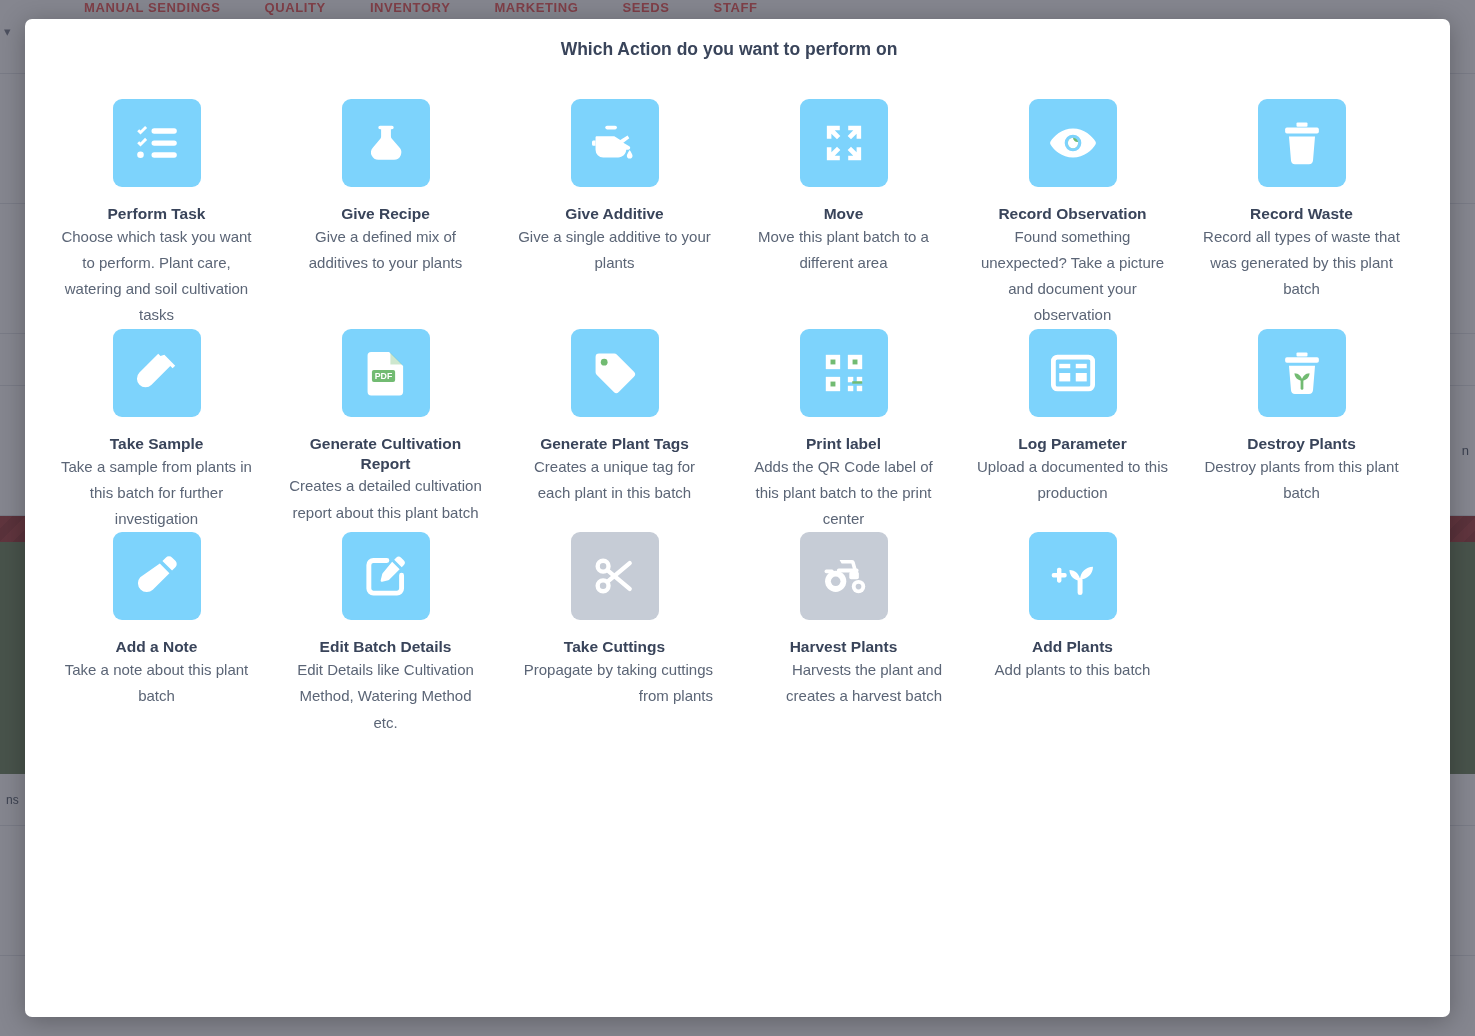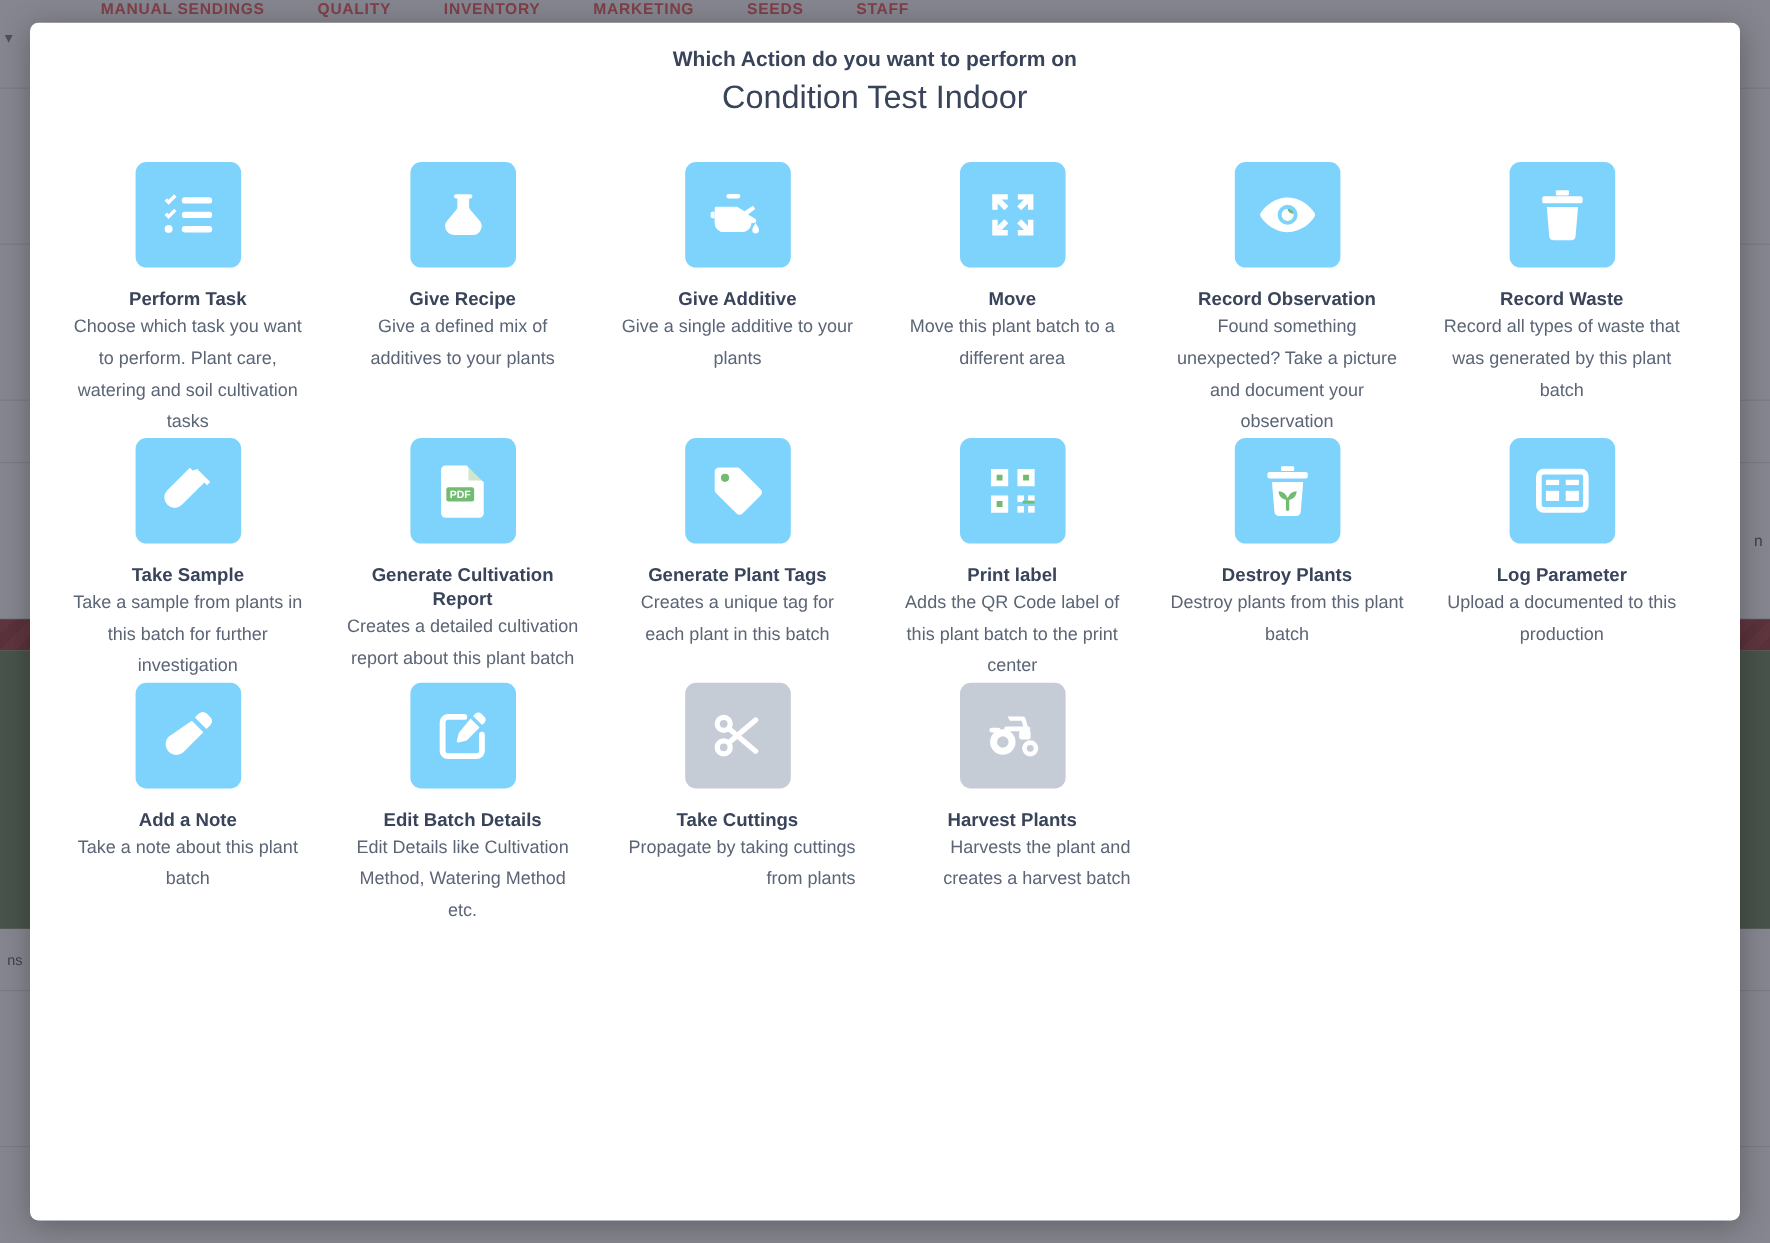--- a/index.html
+++ b/index.html
@@ -152,21 +152,20 @@
     <div class="bg-row tall"></div>
     <div class="bg-row tall"></div>
   </div>
 </div>
 
 <div id="overlay"></div>
 
 <div id="modal">
   <div id="modal-header">
     <div id="modal-subtitle">Which Action do you want to perform on</div>
-    <div id="modal-title">Condition Test Indoor</div>
   </div>
 
   <div id="action-grid">
       <div class="action-card row-1">
         <div class="tile">
           <svg width="44" height="44" viewBox="0 0 24 24" fill="#fff">
       <path d="M1.2 5.6 3 7.4 6.6 3.8 5.5 2.7 3 5.2 2.3 4.5z"></path>
       <path d="M1.2 12.1 3 13.9l3.6-3.6-1.1-1.1L3 11.7l-.7-.7z"></path>
       <circle cx="3" cy="18.4" r="1.8"></circle>
       <rect x="9" y="4" width="13.8" height="2.9" rx="1.45"></rect>
@@ -278,44 +277,44 @@
       <rect x="14.2" y="19.3" width="3.1" height="3.1"></rect>
       <rect x="19.3" y="19.3" width="3.1" height="3.1"></rect>
       <rect x="16.7" y="16.7" width="5.7" height="1.4" fill="#72bb72"></rect>
     </svg>
         </div>
         <div class="action-label">Print label</div>
         <div class="action-desc">Adds the QR Code label of this plant batch to the print center</div>
       </div>
       <div class="action-card row-2">
         <div class="tile">
+          <svg width="44" height="38" viewBox="0 0 24 20" fill="none">
+      <rect x="1.3" y="1.3" width="21.4" height="17.4" rx="2.2" stroke="#fff" stroke-width="2.6"></rect>
+      <rect x="4.5" y="5.0" width="6.0" height="2.4" fill="#fff"></rect>
+      <rect x="13.5" y="5.0" width="6.0" height="2.4" fill="#fff"></rect>
+      <rect x="4.5" y="10.0" width="6.0" height="4.6" fill="#fff"></rect>
+      <rect x="13.5" y="10.0" width="6.0" height="4.6" fill="#fff"></rect>
+    </svg>
+        </div>
+        <div class="action-label">Log Parameter</div>
+        <div class="action-desc">Upload a documented to this production</div>
+      </div>
+      <div class="action-card row-2">
+        <div class="tile">
           <svg width="38" height="44" viewBox="0 0 20 24" fill="#fff">
       <rect x="7" y="0.8" width="6" height="2.2" rx="0.6"></rect>
       <rect x="0.8" y="3.4" width="18.4" height="3.0" rx="1"></rect>
       <path d="M2.9 8.0h14.2l-1.1 13.4a2.2 2.2 0 0 1-2.2 2.0H6.2a2.2 2.2 0 0 1-2.2-2.0z"></path>
       <path d="M10 20.4v-4.6" stroke="#72bb72" stroke-width="1.5" stroke-linecap="round"></path>
       <path d="M10 16.2C10 14 8.1 12.2 5.9 12.2c0 2.2 1.8 4.0 4.1 4.0z" fill="#72bb72"></path>
       <path d="M10 16.2c0-2.2 1.9-4.0 4.1-4.0 0 2.2-1.8 4.0-4.1 4.0z" fill="#72bb72"></path>
     </svg>
         </div>
         <div class="action-label">Destroy Plants</div>
         <div class="action-desc">Destroy plants from this plant batch</div>
-      </div>
-      <div class="action-card row-2">
-        <div class="tile">
-          <svg width="44" height="38" viewBox="0 0 24 20" fill="none">
-      <rect x="1.3" y="1.3" width="21.4" height="17.4" rx="2.2" stroke="#fff" stroke-width="2.6"></rect>
-      <rect x="4.5" y="5.0" width="6.0" height="2.4" fill="#fff"></rect>
-      <rect x="13.5" y="5.0" width="6.0" height="2.4" fill="#fff"></rect>
-      <rect x="4.5" y="10.0" width="6.0" height="4.6" fill="#fff"></rect>
-      <rect x="13.5" y="10.0" width="6.0" height="4.6" fill="#fff"></rect>
-    </svg>
-        </div>
-        <div class="action-label">Log Parameter</div>
-        <div class="action-desc">Upload a documented to this production</div>
       </div>
       <div class="action-card row-3">
         <div class="tile">
           <svg width="42" height="44" viewBox="0 0 24 24" fill="#fff">
       <path d="M17.0 1.5a2.6 2.6 0 0 1 3.7 0l1.8 1.8a2.6 2.6 0 0 1 0 3.7l-1.9 1.9-5.5-5.5z"></path>
       <path d="M13.6 4.9l5.5 5.5-9.5 9.5a5.1 5.1 0 0 1-7.2-7.2z"></path>
     </svg>
         </div>
         <div class="action-label">Add a Note</div>
         <div class="action-desc">Take a note about this plant batch</div>
@@ -352,14 +351,27 @@
       <circle cx="8.3" cy="14.0" r="6.0"></circle>
       <circle cx="8.3" cy="14.0" r="2.7" fill="#c6ccd6"></circle>
       <circle cx="21.2" cy="17.0" r="3.8"></circle>
       <circle cx="21.2" cy="17.0" r="1.6" fill="#c6ccd6"></circle>
       <rect x="2.0" y="7.3" width="5.2" height="2.2" rx="1.0"></rect>
     </svg>
         </div>
         <div class="action-label">Harvest Plants</div>
         <div class="action-desc">Harvests the plant and creates a harvest batch</div>
       </div>
+      <div class="action-card row-3">
+        <div class="tile">
+          <svg width="46" height="42" viewBox="0 0 26 22" fill="#fff">
+      <rect x="1.0" y="9.3" width="8.4" height="2.5" rx="1.0"></rect>
+      <rect x="3.95" y="6.35" width="2.5" height="8.4" rx="1.0"></rect>
+      <path d="M15.6 20.4v-7.0a1.4 1.4 0 0 1 2.8 0v7.0a1.4 1.4 0 0 1-2.8 0z"></path>
+      <path d="M17.0 13.6c0-3.3-2.7-6.0-6.0-6.0 0 3.3 2.7 6.0 6.0 6.0z"></path>
+      <path d="M17.0 13.0c0-4.0 3.3-7.2 7.3-7.2 0 4.0-3.3 7.2-7.3 7.2z"></path>
+    </svg>
+        </div>
+        <div class="action-label">Add Plants</div>
+        <div class="action-desc">Add plants to this batch</div>
+      </div>
     </div>
 </div>
 
 </body></html>

